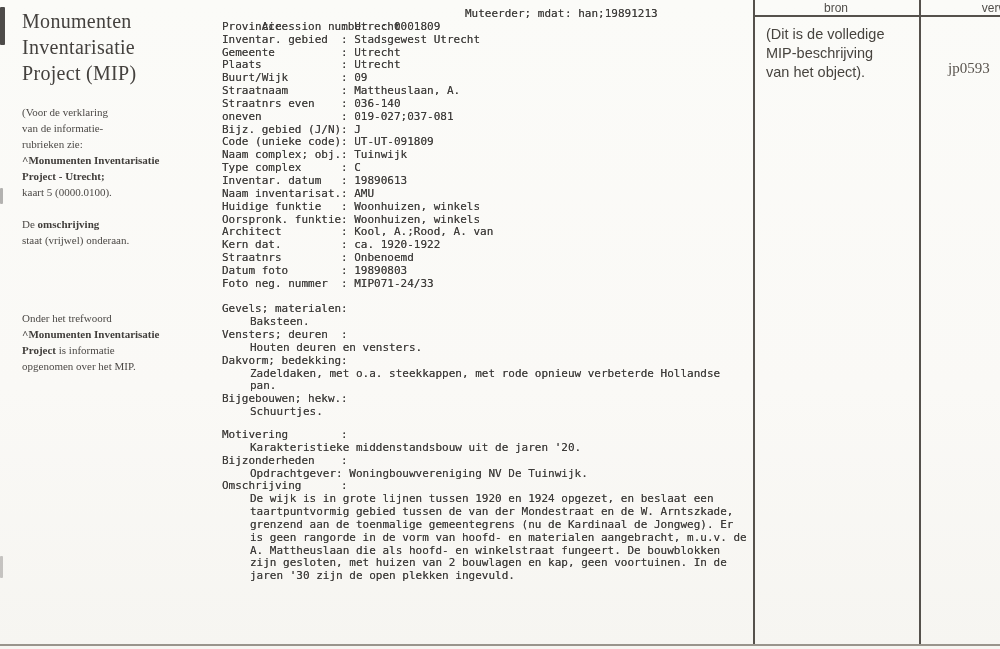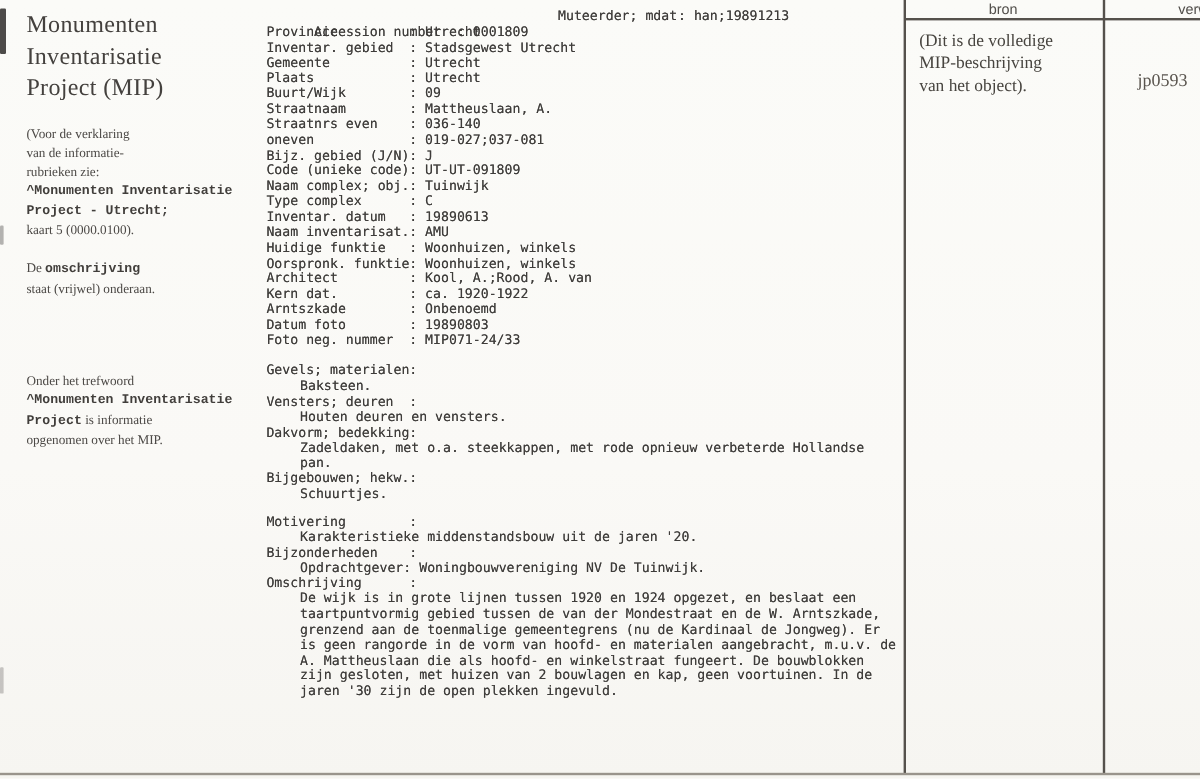--- a/index.html
+++ b/index.html
@@ -22,21 +22,21 @@
     color:#44413e; letter-spacing:.3px;
   }
   .note {
     position:absolute; left:22px;
     font-family:"Liberation Serif", serif; font-size:11px; line-height:16px;
     color:#4c4946;
   }
   #note1 { top:104px; }
   #note2 { top:216px; }
   #note3 { top:310px; }
-  .b { font-weight:bold; color:#413e3b;font-family:Liberation Mono, monospace; }
+  .b { font-weight:bold; color:#413e3b; }
 
   
   .main {
     position:absolute; left:222px; top:8px; width:531px;
     font-size:11px; line-height:12.85px; color:#3e3c3a;
     text-shadow:0 0 .4px rgba(62,60,58,.75);
   }
   .row { position:relative; white-space:pre; height:12.85px; }
   .lbl  { display:inline-block; width:119px; }
   .val::before { content:": "; }
@@ -53,21 +53,21 @@
   .header-underline { position:absolute; left:755px; top:15px; width:245px; height:2px; background:#55514c; }
   .bottom-rule { position:absolute; left:0; top:644px; width:1000px; height:2px; background:#99948c; }
   .col-h {
     position:absolute; top:1px; text-align:center;
     font-family:"Liberation Sans", sans-serif; font-size:12px; color:#514e4a;
   }
   #h-bron { left:753px; width:166px; }
   #h-verwerkt { left:919px; width:81px;padding-left:45px; }
   .panel-note {
     position:absolute; left:766px; top:25px;
-    font-family:Liberation Serif, serif; font-size:14.5px; line-height:19px;
+    font-family:Liberation Sans, sans-serif; font-size:14.5px; line-height:19px;
     color:#47443f;
   }
   .verwerkt-val {
     position:absolute; left:948px; top:60px;
     font-family:"Liberation Serif", serif; font-size:15px; color:#59544e;
   }
 </style>
 </head>
 <body>
 
@@ -121,21 +121,21 @@
     <div class="row"><span class="lbl">Bijz. gebied (J/N)</span><span class="val">J</span></div>
     <div class="row"><span class="lbl">Code (unieke code)</span><span class="val">UT-UT-091809</span></div>
     <div class="row"><span class="lbl">Naam complex; obj.</span><span class="val">Tuinwijk</span></div>
     <div class="row"><span class="lbl">Type complex</span><span class="val">C</span></div>
     <div class="row"><span class="lbl">Inventar. datum</span><span class="val">19890613</span></div>
     <div class="row"><span class="lbl">Naam inventarisat.</span><span class="val">AMU</span></div>
     <div class="row"><span class="lbl">Huidige funktie</span><span class="val">Woonhuizen, winkels</span></div>
     <div class="row"><span class="lbl">Oorspronk. funktie</span><span class="val">Woonhuizen, winkels</span></div>
     <div class="row"><span class="lbl">Architect</span><span class="val">Kool, A.;Rood, A. van</span></div>
     <div class="row"><span class="lbl">Kern dat.</span><span class="val">ca. 1920-1922</span></div>
-    <div class="row"><span class="lbl">Arntszkade</span><span class="val">Onbenoemd</span></div>
+    <div class="row"><span class="lbl">Straatnrs</span><span class="val">Onbenoemd</span></div>
     <div class="row"><span class="lbl">Datum foto</span><span class="val">19890803</span></div>
     <div class="row"><span class="lbl">Foto neg. nummer</span><span class="val">MIP071-24/33</span></div>
 
     <div class="sections">
       <div>
         <div class="row"><span class="lbl">Gevels; materialen</span><span class="val"></span></div>
         <div class="cline">Baksteen.</div>
       </div>
       <div>
         <div class="row"><span class="lbl">Vensters; deuren</span><span class="val"></span></div>

